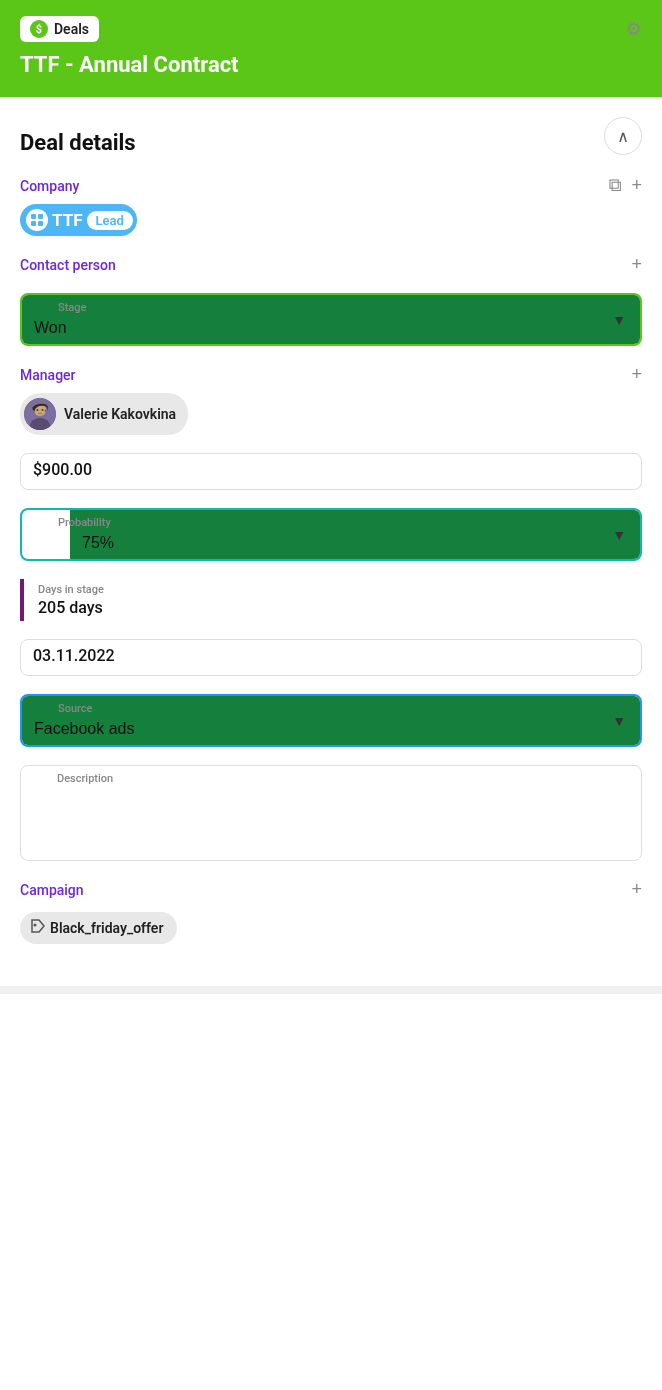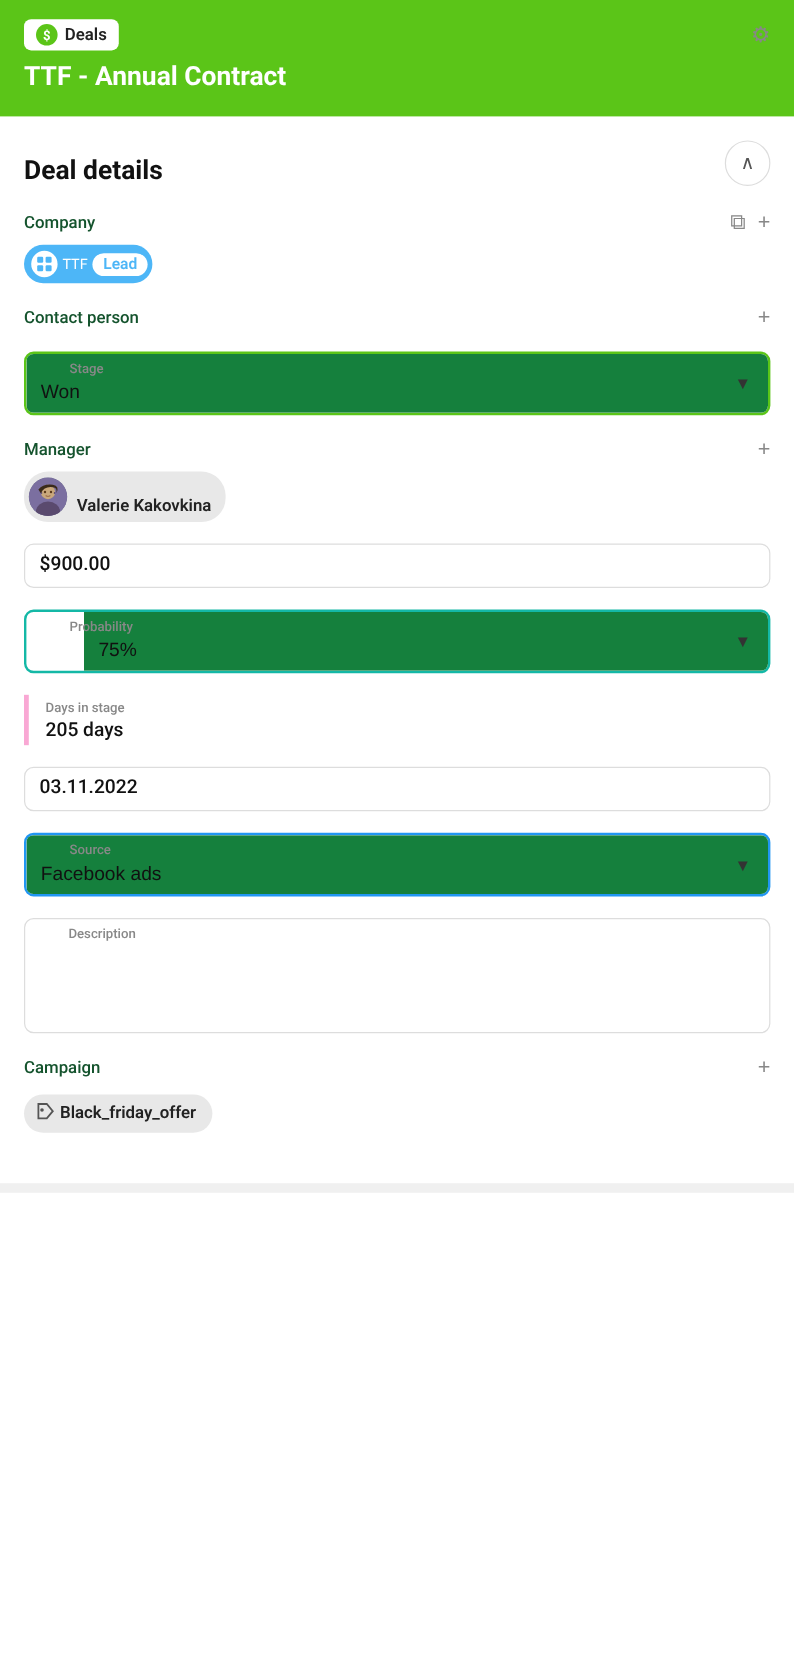--- a/index.html
+++ b/index.html
@@ -99,21 +99,21 @@
       margin-bottom: 18px;
     }
     .field-label-row {
       display: flex;
       justify-content: space-between;
       align-items: center;
       margin-bottom: 8px;
     }
     .field-label {
       font-size: 14px;
-      color: #14532d;
+      color: #6d28d9;
       font-weight: 500;
     }
     .field-action-icons {
       display: flex;
       gap: 10px;
       align-items: center;
     }
     .icon-btn {
       color: #888;
       font-size: 18px;
@@ -140,22 +140,22 @@
       background: #fff;
       border-radius: 50%;
       display: flex;
       align-items: center;
       justify-content: center;
       font-size: 11px;
       color: #4db6f7;
       font-weight: 700;
     }
     .company-tag-name {
-      font-size: 12px;
-      font-weight: 400;
+      font-size: 17px;
+      font-weight: 700;
       color: #fff;
     }
     .lead-badge {
       background: #fff;
       color: #4db6f7;
       border-radius: 12px;
       padding: 2px 9px;
       font-size: 13px;
       font-weight: 600;
     }
@@ -204,21 +204,21 @@
       top: 50%;
       transform: translateY(-50%);
       font-size: 14px;
       color: #333;
       pointer-events: none;
     }
 
     
     .manager-tag {
       display: inline-flex;
-      align-items: flex-end;
+      align-items: center;
       background: #e8e8e8;
       border-radius: 20px;
       padding: 5px 12px 5px 4px;
       gap: 8px;
     }
     .manager-avatar {
       width: 32px;
       height: 32px;
       border-radius: 50%;
       background: #6e6e8e;
@@ -406,21 +406,21 @@
 
     <div class="field-row">
       <div class="field-select-wrapper orange-border">
         <span class="field-label-inside">Probability</span>
         <select class="field-select"><option selected="">75%</option><option>50%</option><option>25%</option><option>100%</option></select>
         <span class="dropdown-arrow">▼</span>
       </div>
     </div>
 
     <div class="field-row">
-      <div style="border-left: 4px solid #f9a8d4; padding: 4px 0 4px 14px;">
+      <div style="border-left: 4px solid #701a75; padding: 4px 0 4px 14px;">
         <span class="field-box-label">Days in stage</span>
         <span class="field-box-value">205 days</span>
       </div>
     </div>
 
     <div class="field-row">
       <div class="field-box gray-border">
         <span class="field-box-value">03.11.2022</span>
       </div>
     </div>

